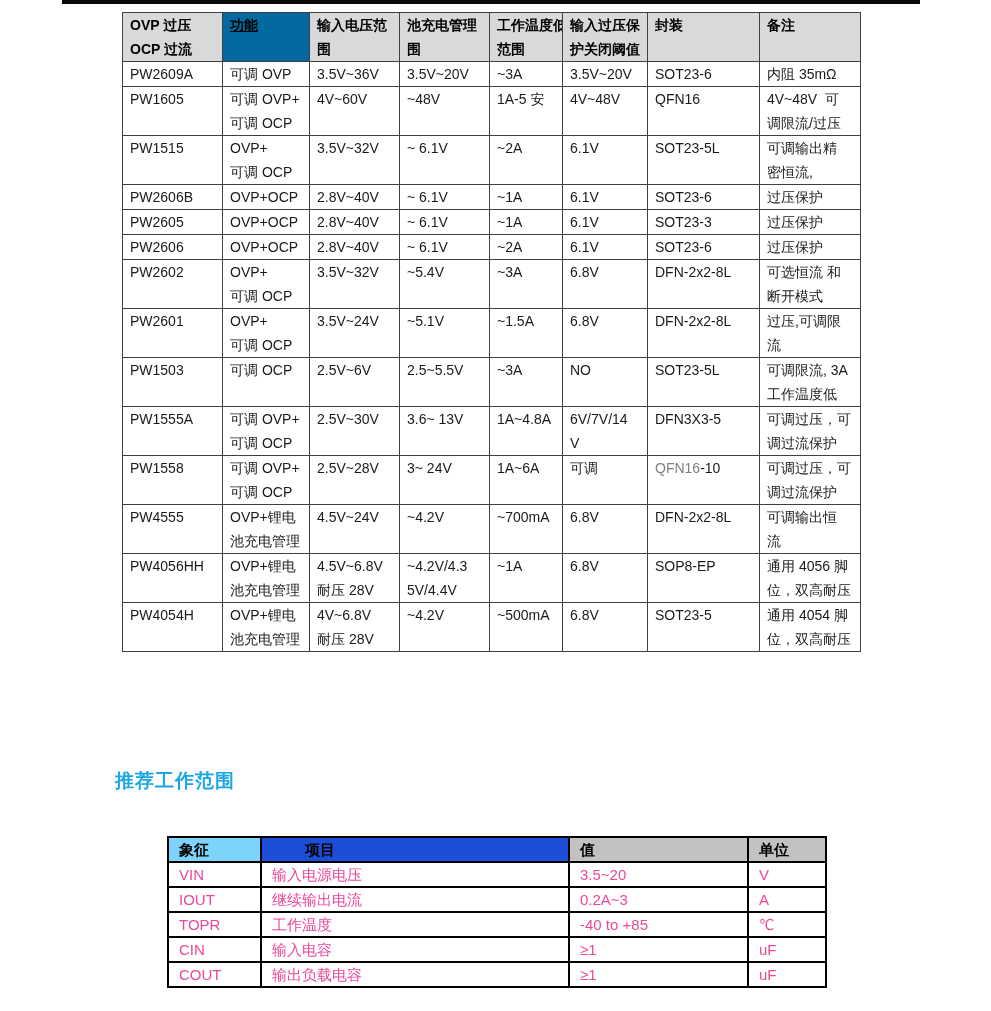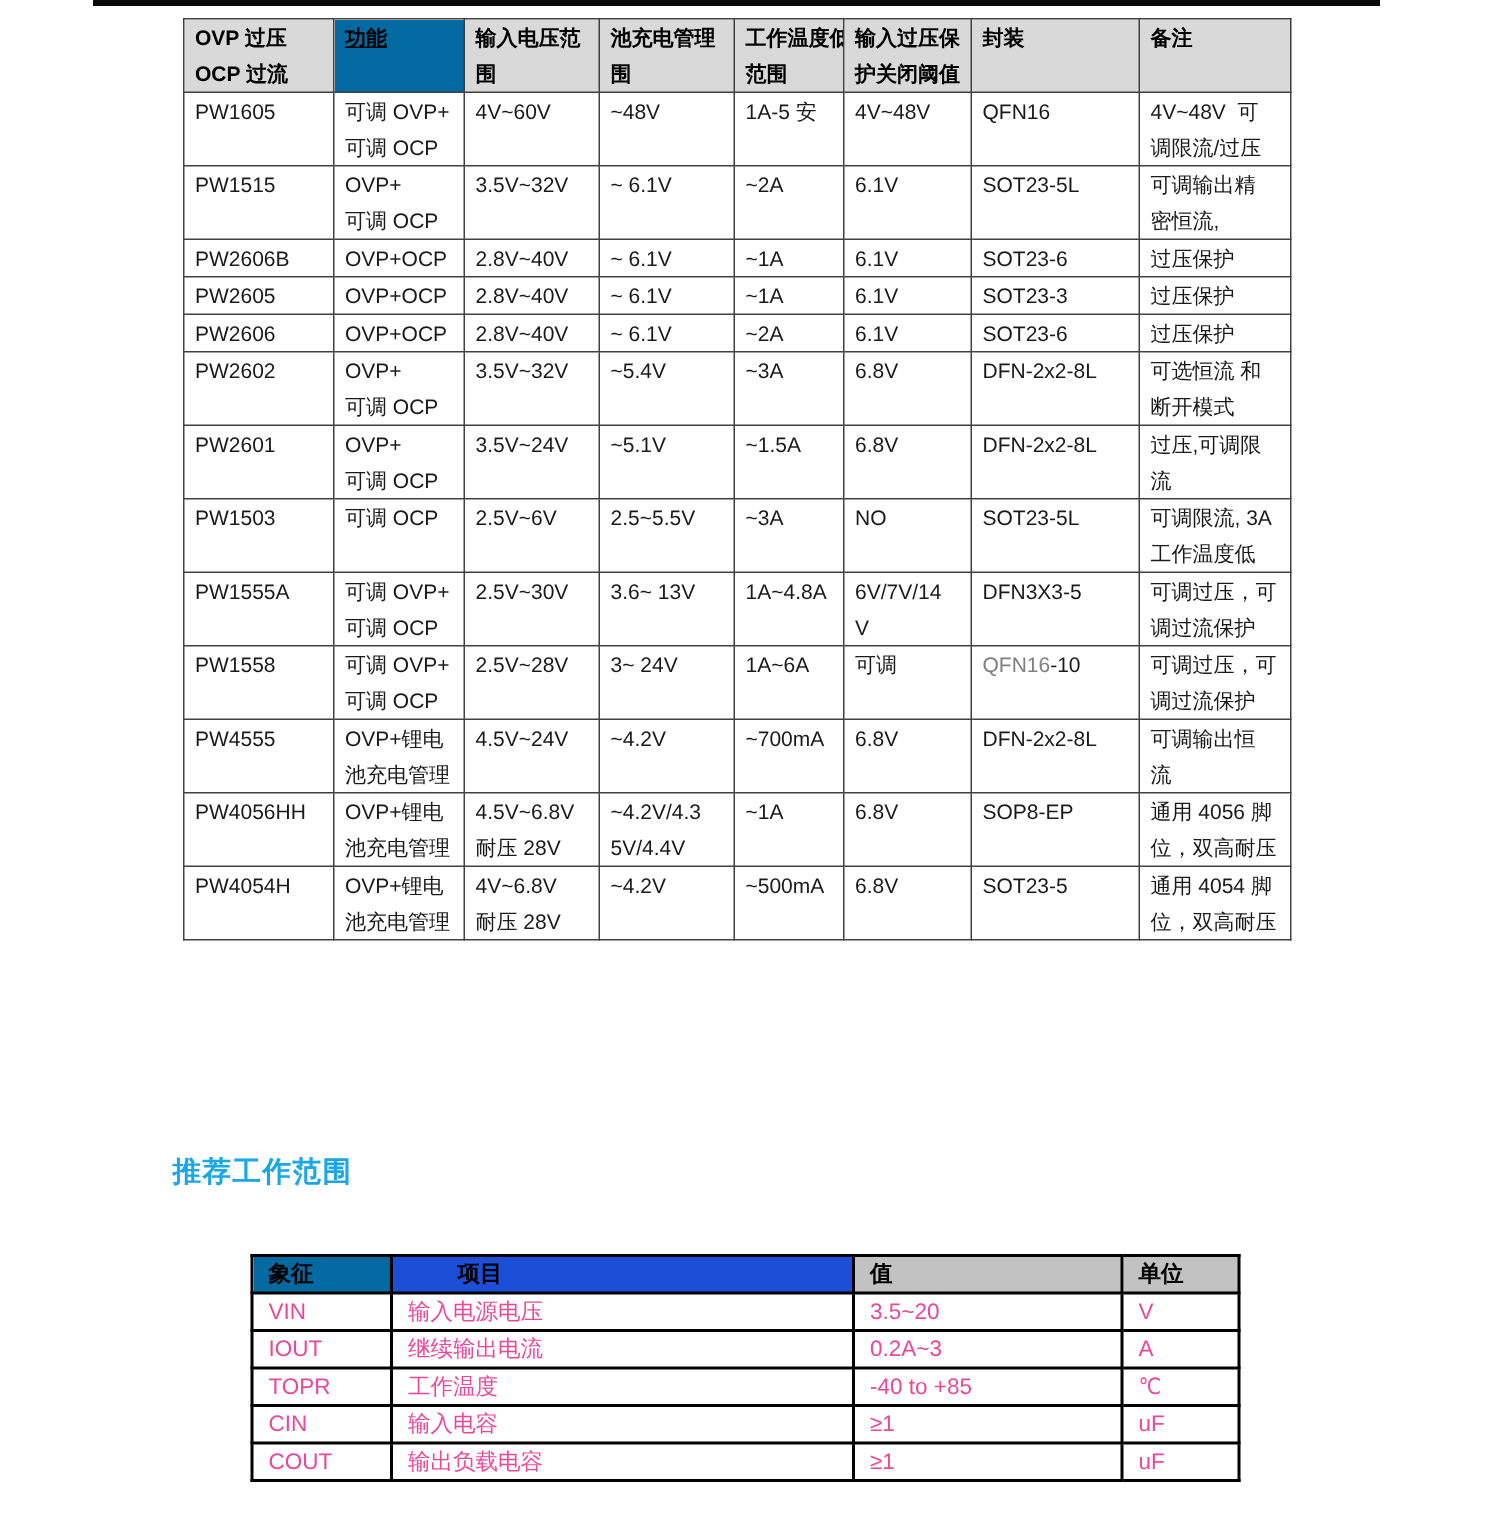--- a/index.html
+++ b/index.html
@@ -80,20 +80,30 @@
           <th style="background: rgb(217, 217, 217);">工作温度低
 范围</th>
           <th style="background: rgb(217, 217, 217);">输入过压保
 护关闭阈值</th>
           <th style="background: rgb(217, 217, 217);">封装</th>
           <th style="background: rgb(217, 217, 217);">备注</th>
         </tr>
     </thead>
     <tbody>
         <tr>
+          <td>PW2609A</td>
+          <td>可调 OVP</td>
+          <td>3.5V~36V</td>
+          <td>3.5V~20V</td>
+          <td>~3A</td>
+          <td>3.5V~20V</td>
+          <td>SOT23-6</td>
+          <td>内阻 35mΩ</td>
+        </tr>
+        <tr>
           <td>PW1605</td>
           <td>可调 OVP+
 可调 OCP</td>
           <td>4V~60V</td>
           <td>~48V</td>
           <td>1A-5 安</td>
           <td>4V~48V</td>
           <td>QFN16</td>
           <td>4V~48V  可
 调限流/过压</td>
@@ -246,21 +256,21 @@
 
   <table class="op-table">
     <colgroup>
       <col style="width:93px">
         <col style="width:308px">
         <col style="width:179px">
         <col style="width:78px">
     </colgroup>
     <thead>
       <tr>
-          <th style="background: #0369a1;">象征</th>
+          <th style="background: #7dd3fc;">象征</th>
           <th style="background: #1d4ed8; padding-left: 43px;">项目</th>
           <th style="background: rgb(194, 194, 194);">值</th>
           <th style="background: rgb(194, 194, 194);">单位</th>
         </tr>
     </thead>
     <tbody>
         <tr>
           <td>VIN</td>
           <td>输入电源电压</td>
           <td>3.5~20</td>

